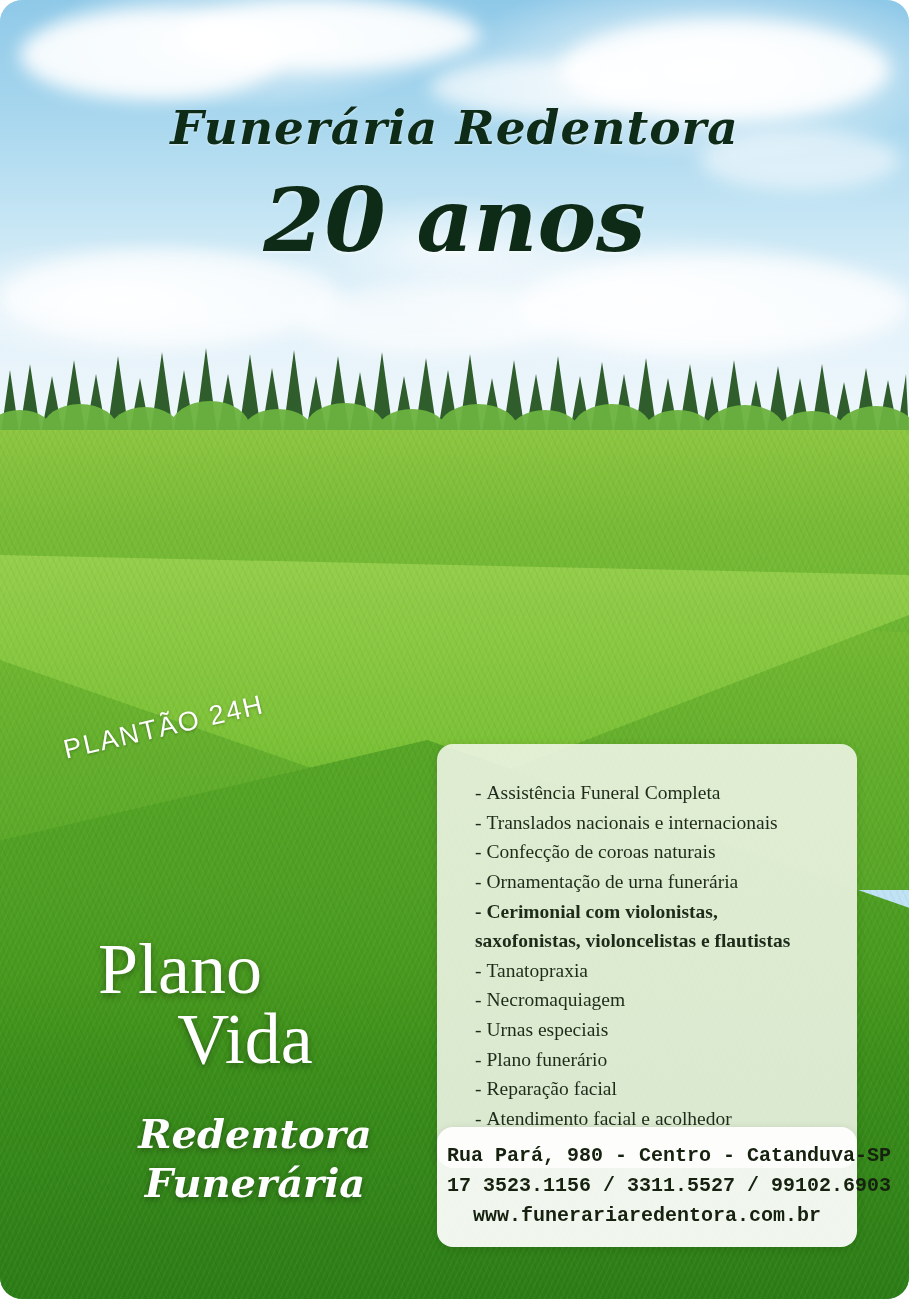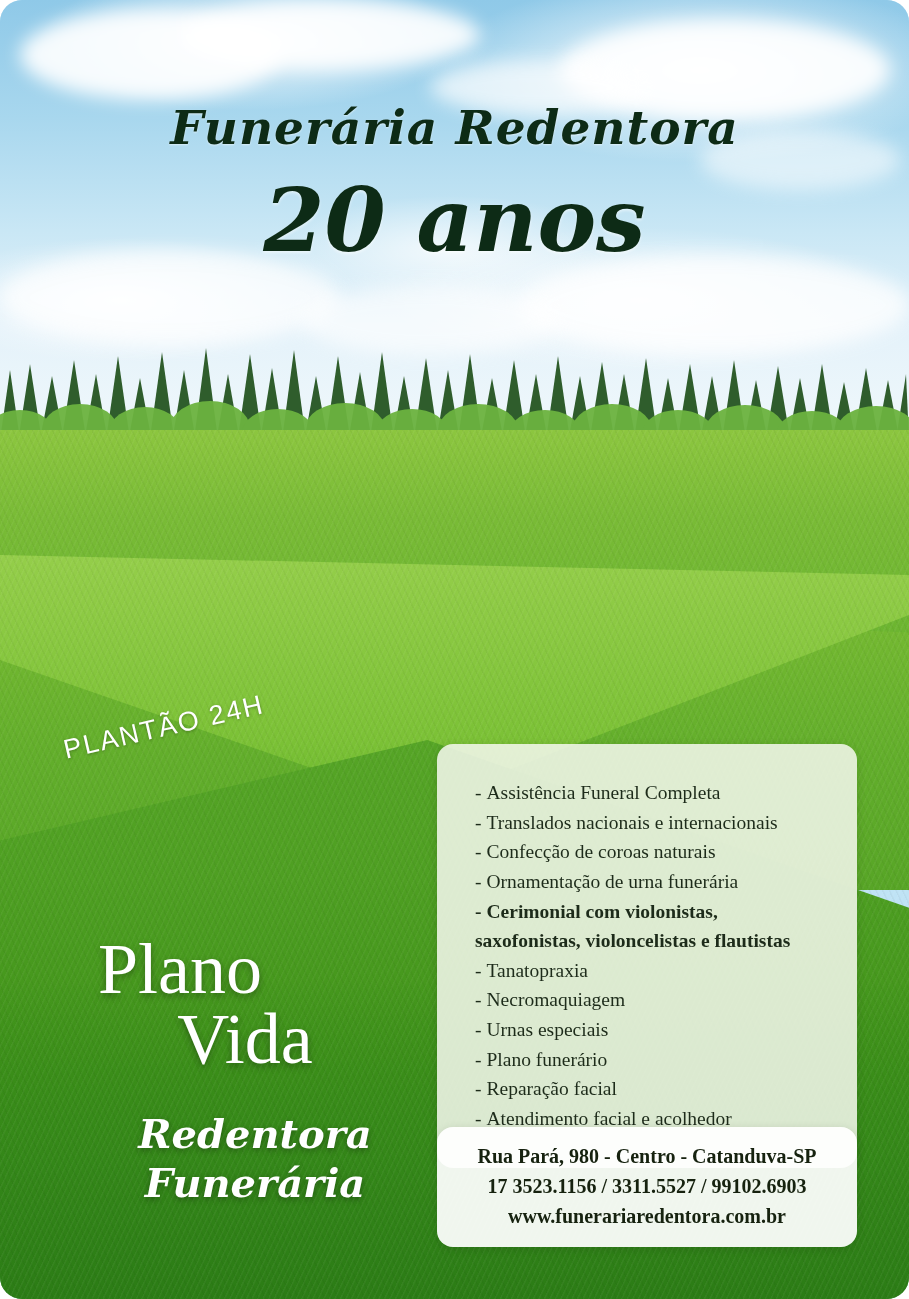--- a/index.html
+++ b/index.html
@@ -217,21 +217,21 @@
     top: 1127px;
     width: 420px;
     padding: 14px 10px 16px;
     box-sizing: border-box;
     background: rgba(255,255,255,0.93);
     border-radius: 16px;
     text-align: center;
     box-shadow: 0 2px 10px rgba(0,0,0,0.12);
   }
   .contact div {
-    font-family: Liberation Serif, serif;
+    font-family: Liberation Mono, monospace;
     font-weight: bold;
     font-size: 20px;
     line-height: 1.5;
     color: #16220f;
     white-space: nowrap;
   }
 </style>
 </head>
 <body>
 

